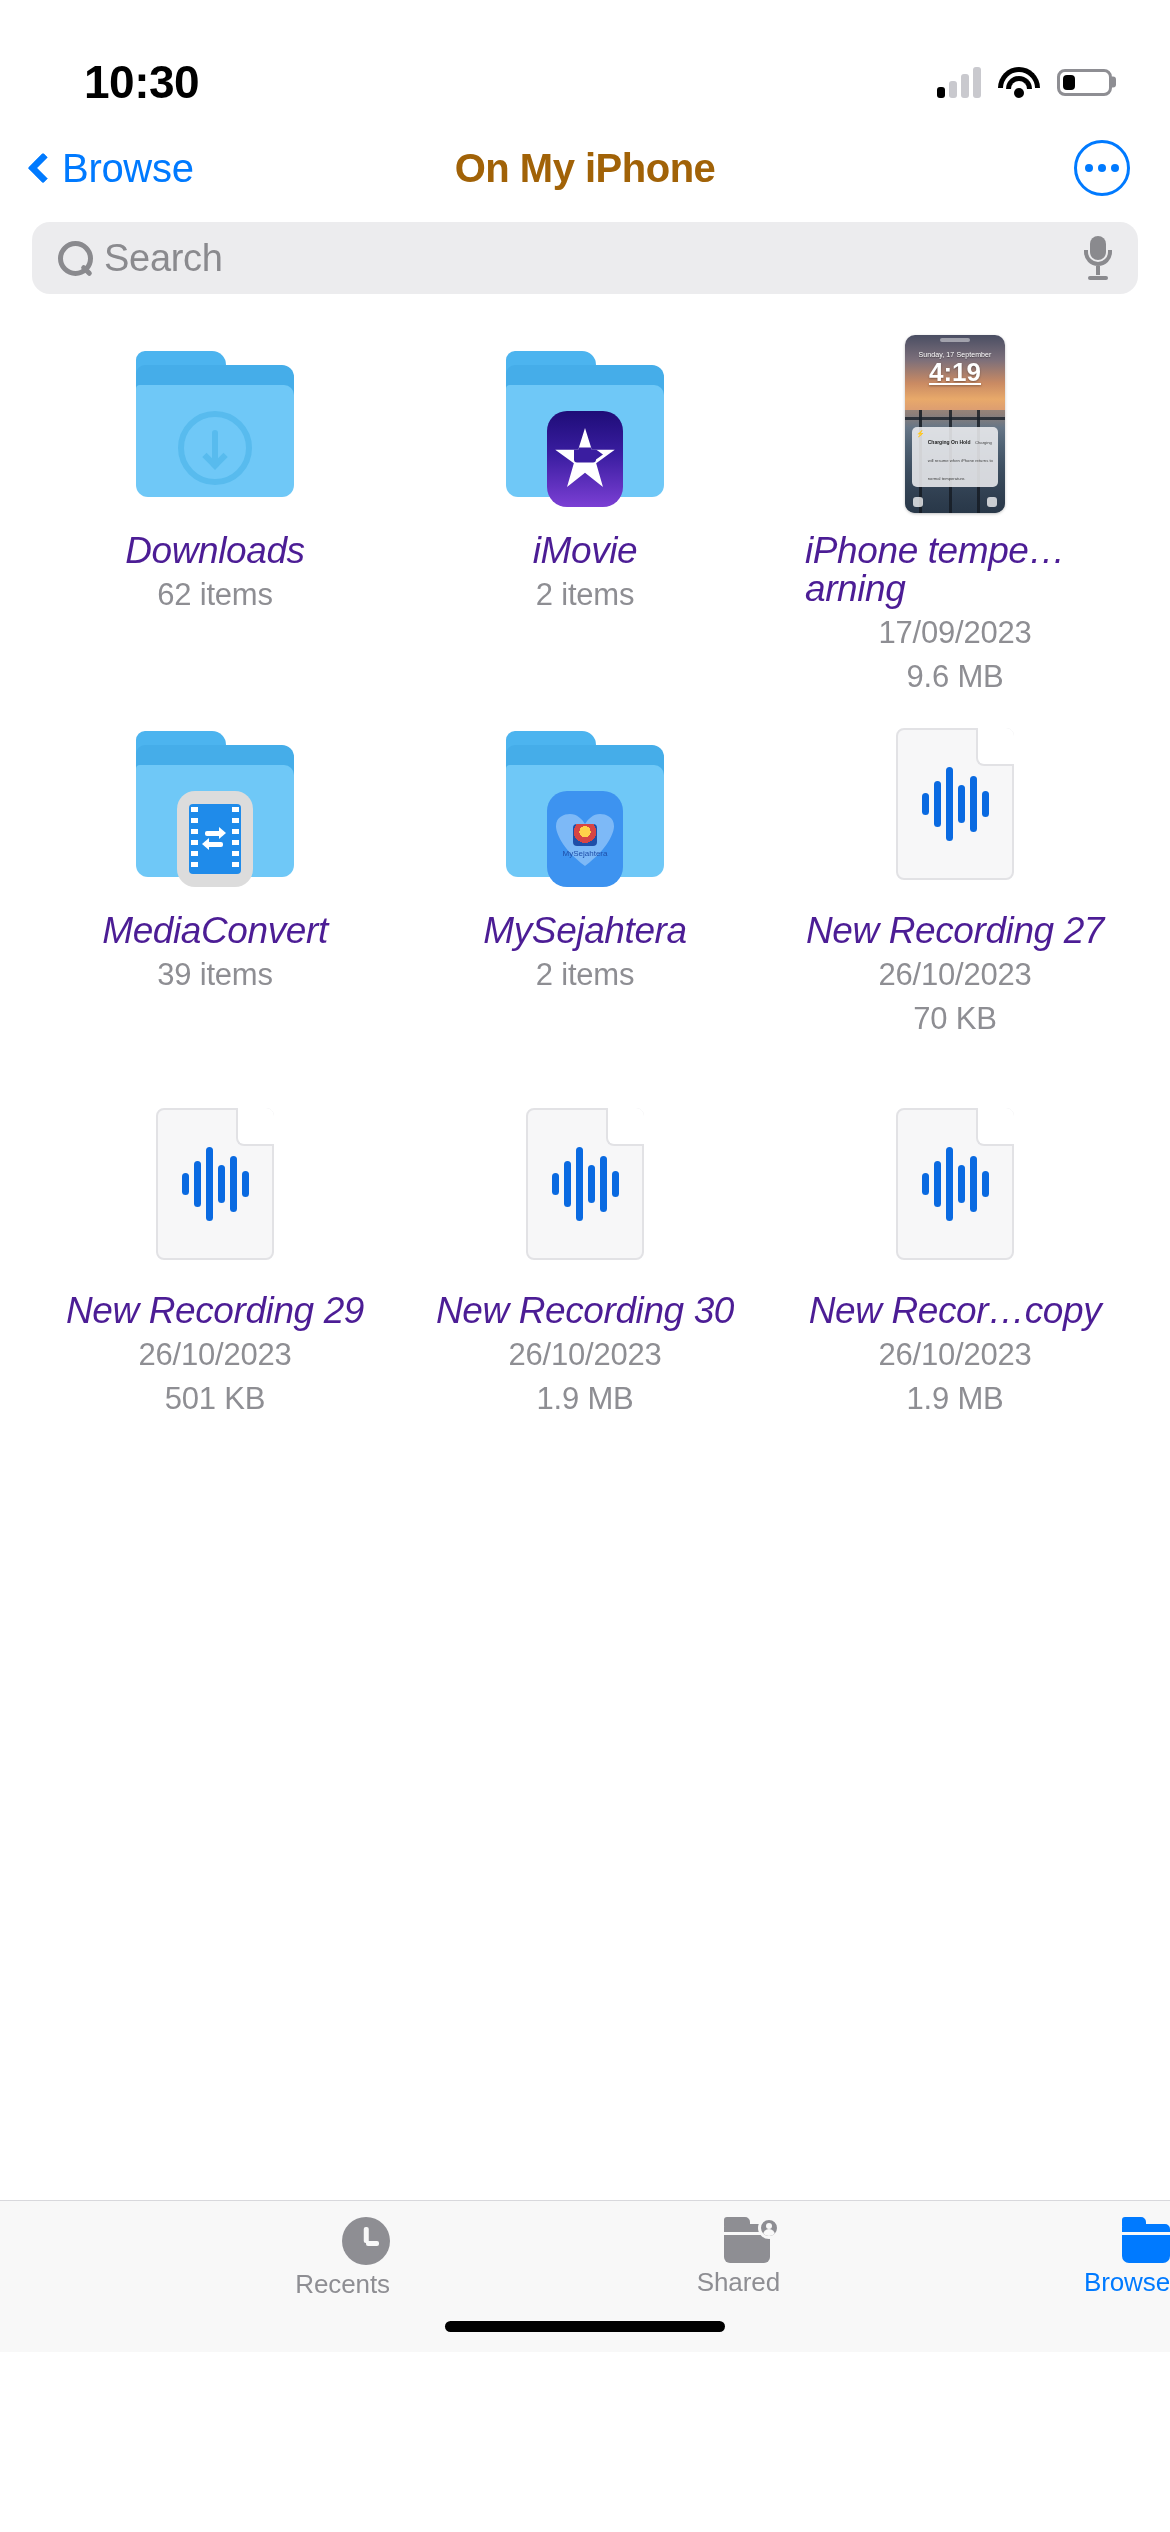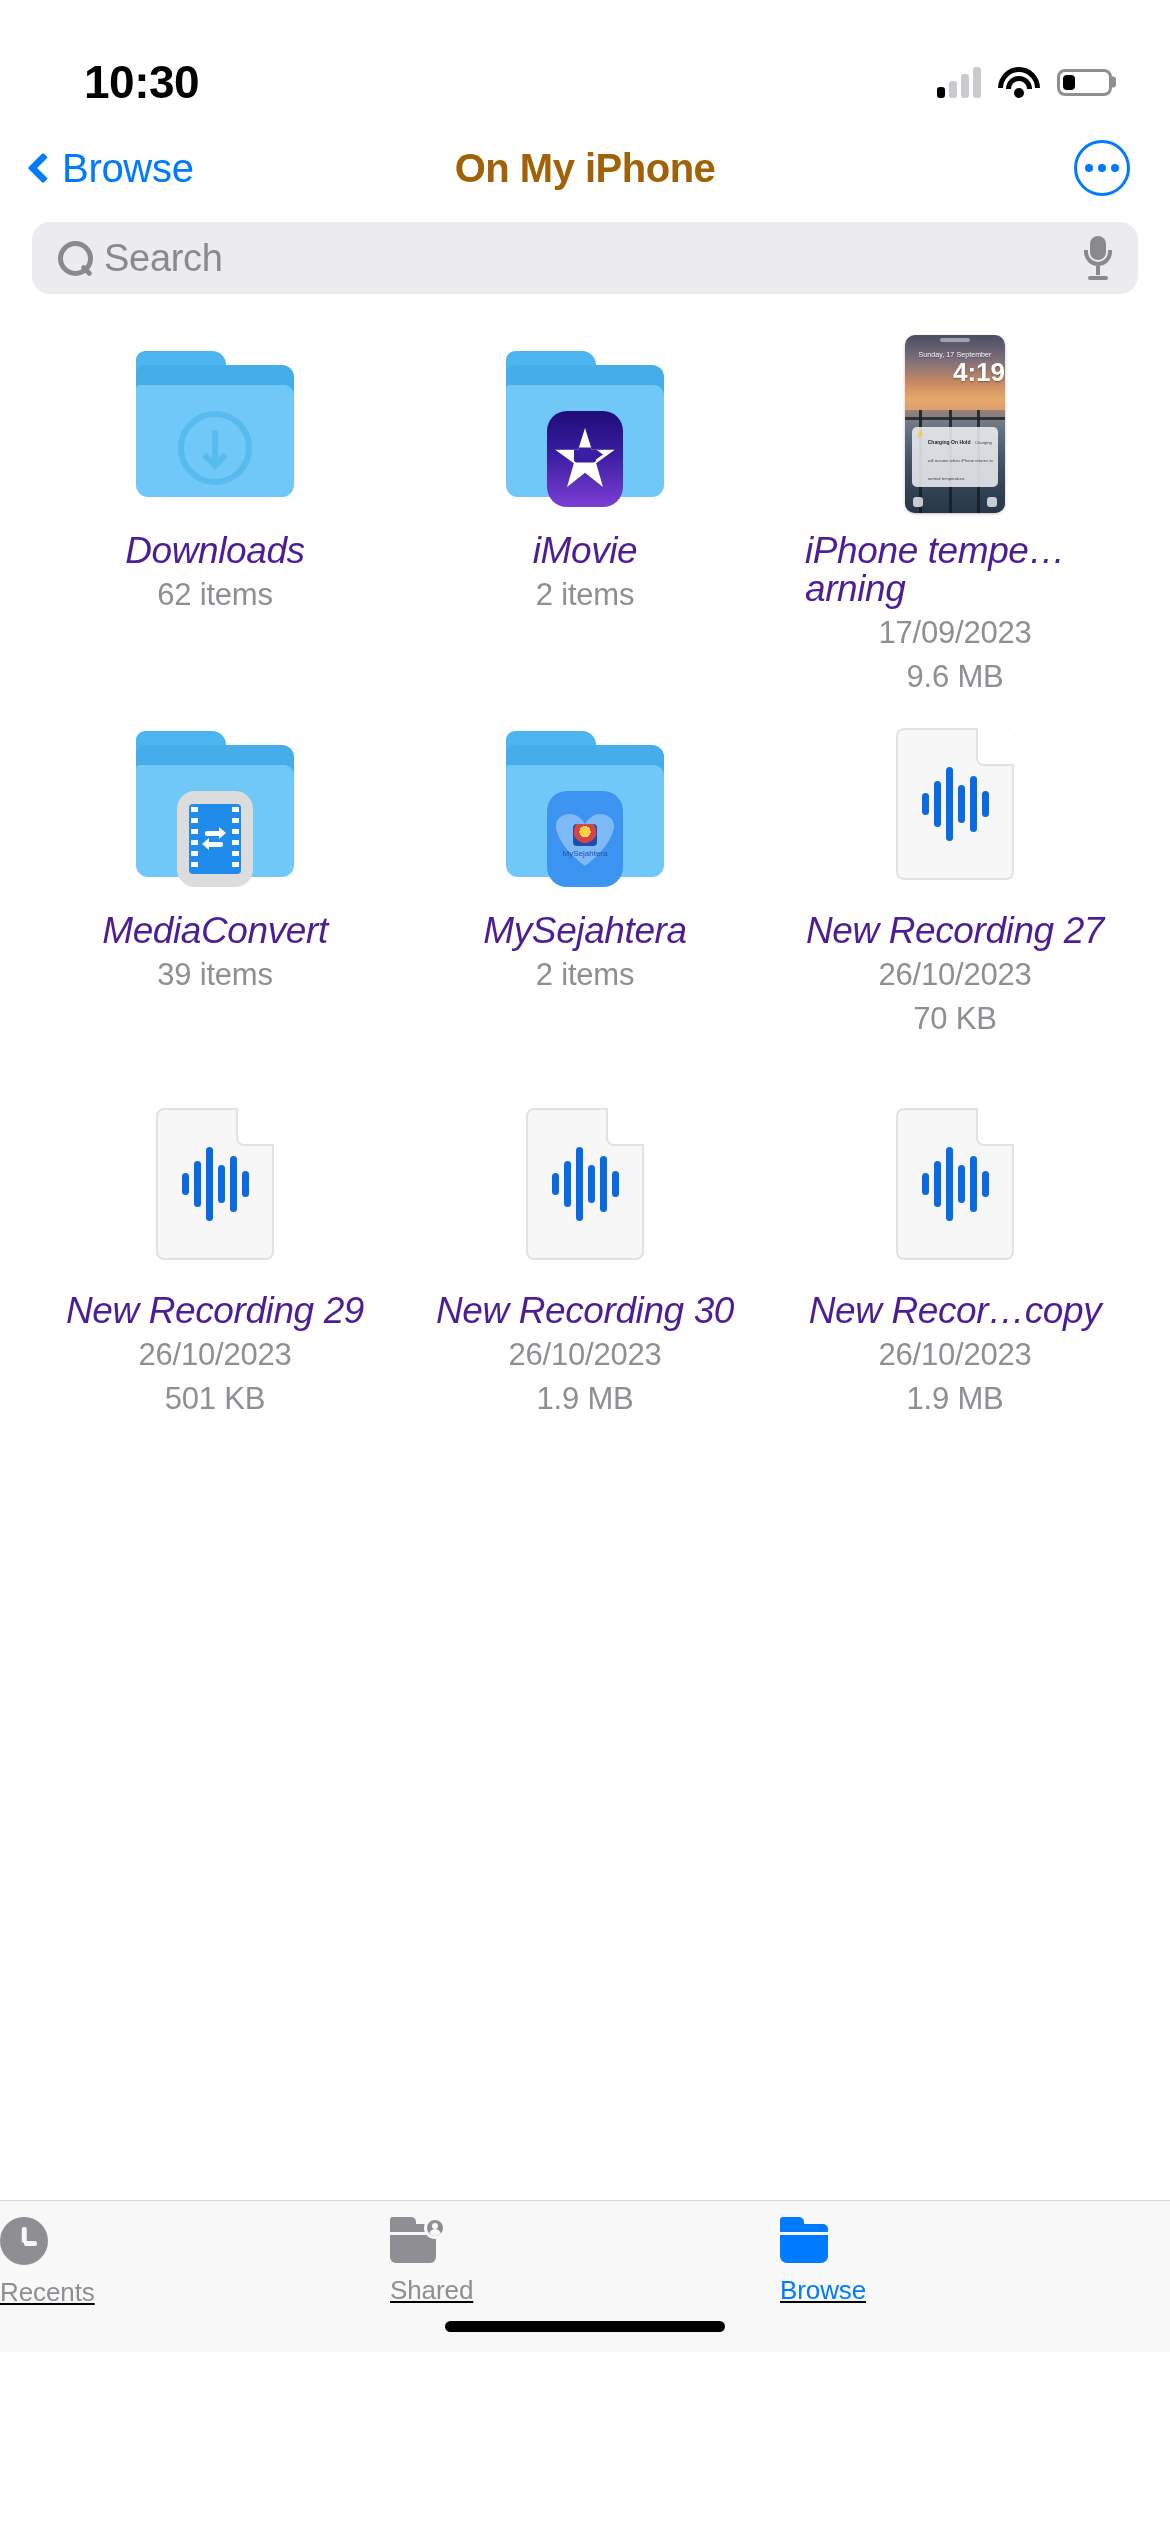--- a/index.html
+++ b/index.html
@@ -271,23 +271,24 @@
   .shot .notch {
     position:absolute; top:3px; left:50%; transform:translateX(-50%);
     width:30px; height:4px; background:rgba(255,255,255,0.45); border-radius:3px;
   }
   .shot .sdate {
     position:absolute; top:16px; left:0; right:0; text-align:center;
     font-size:7px; color:#fff; letter-spacing:0.1px;
     text-shadow:0 1px 1px rgba(0,0,0,.4);
   }
   .shot .stime {
-    position:absolute; top:24px; left:0; right:0; text-align:right;
+    position:absolute; top:24px; left:0; right:0; text-align:center;
     font-size:26px; font-weight:700; color:#fff; line-height:1;
     text-shadow:0 1px 2px rgba(0,0,0,.35);
+    text-decoration:underline;
   }
   .shot .pier {
     position:absolute; bottom:0; left:0; right:0; height:58%;
     background:
       linear-gradient(90deg, transparent 14%, rgba(20,26,34,.85) 14.5%, rgba(20,26,34,.85) 17%, transparent 17.5%),
       linear-gradient(90deg, transparent 44%, rgba(20,26,34,.8) 44.5%, rgba(20,26,34,.8) 47%, transparent 47.5%),
       linear-gradient(90deg, transparent 72%, rgba(20,26,34,.8) 72.5%, rgba(20,26,34,.8) 75%, transparent 75.5%),
       linear-gradient(180deg, rgba(90,110,128,.55) 0%, rgba(40,55,72,.9) 100%);
   }
   .shot .hbar {
@@ -312,23 +313,22 @@
 
   
   .tab-bar {
     flex:0 0 auto;
     height:152px;
     background:#f8f8f8;
     border-top:1.5px solid #d8d8dc;
     display:flex; align-items:flex-start; padding-top:16px;
   }
   .tab {
-    flex:1; display:flex; flex-direction:column; align-items:flex-start; gap:12px;
+    flex:1; display:flex; flex-direction:column; align-items:flex-end; gap:4px;
     cursor:pointer;
-    text-decoration:underline;
   }
   .tab-label { font-size:26px; color:#8e8e93; letter-spacing:-0.1px; }
   .tab.active .tab-label { color:#007aff; }
 
   .ic-clock {
     width:48px; height:48px; border-radius:50%; background:#8e8e93;
     position:relative;
   }
   .ic-clock:before { content:""; position:absolute; left:50%; top:10px;
      width:4.5px; height:16px; background:#f8f8f8; border-radius:2px;

